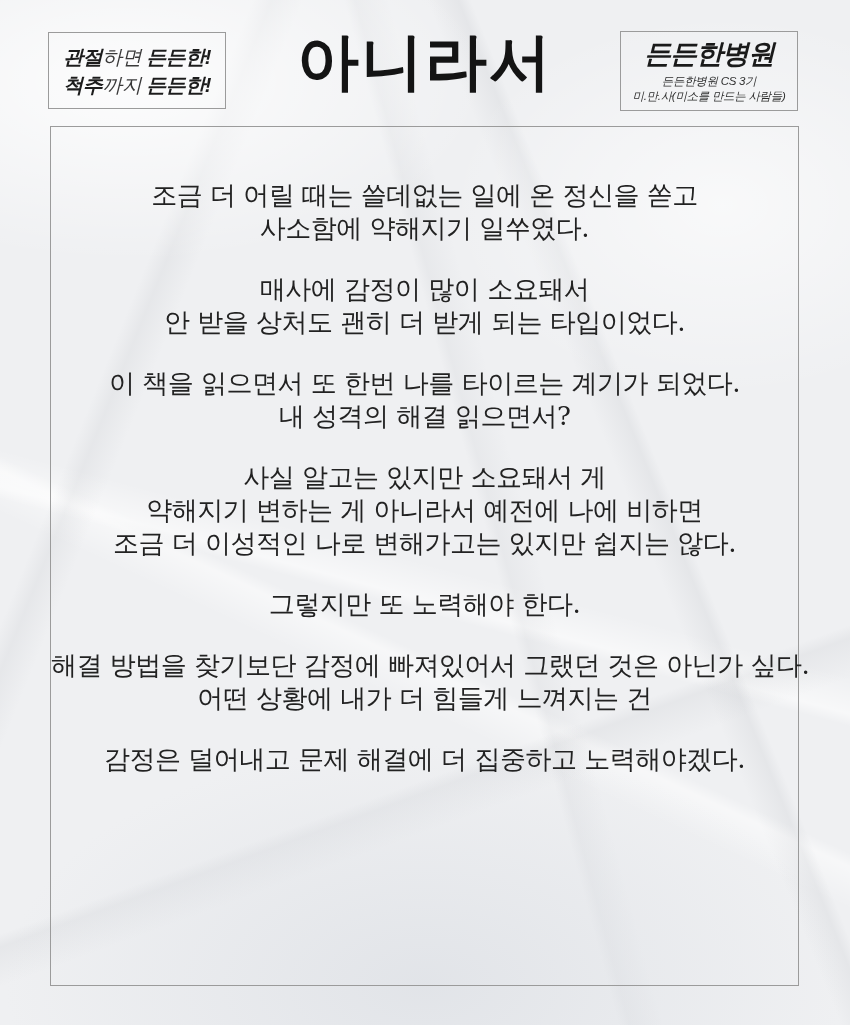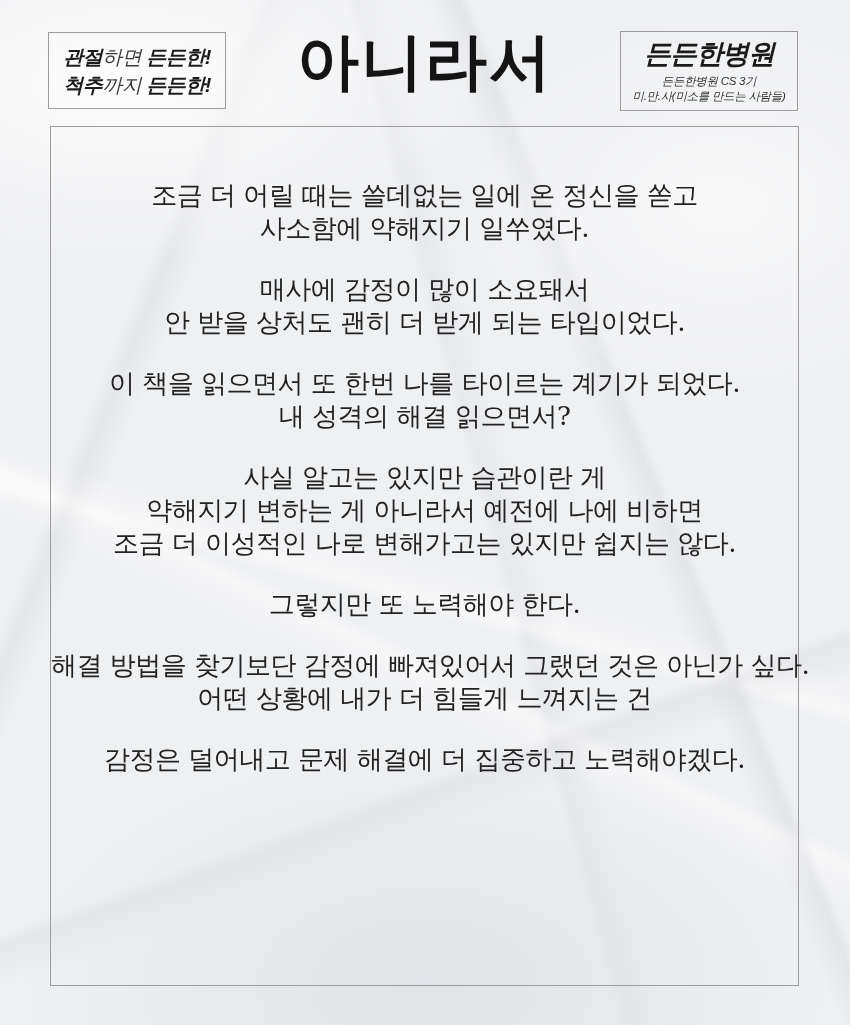--- a/index.html
+++ b/index.html
@@ -102,21 +102,21 @@
       </div>
       <div class="para">
         <div class="line">매사에 감정이 많이 소요돼서</div>
         <div class="line">안 받을 상처도 괜히 더 받게 되는 타입이었다.</div>
       </div>
       <div class="para">
         <div class="line">이 책을 읽으면서 또 한번 나를 타이르는 계기가 되었다.</div>
         <div class="line">내 성격의 해결 읽으면서?</div>
       </div>
       <div class="para">
-        <div class="line">사실 알고는 있지만 습관이란 게</div>
+        <div class="line">사실 알고는 있지만 소요돼서 게</div>
         <div class="line">약해지기 변하는 게 아니라서 예전에 나에 비하면</div>
         <div class="line">조금 더 이성적인 나로 변해가고는 있지만 쉽지는 않다.</div>
       </div>
       <div class="para">
         <div class="line">그렇지만 또 노력해야 한다.</div>
       </div>
       <div class="para">
         <div class="line">해결 방법을 찾기보단 감정에 빠져있어서 그랬던 것은 아닌가 싶다.</div>
         <div class="line">어떤 상황에 내가 더 힘들게 느껴지는 건</div>
       </div>

